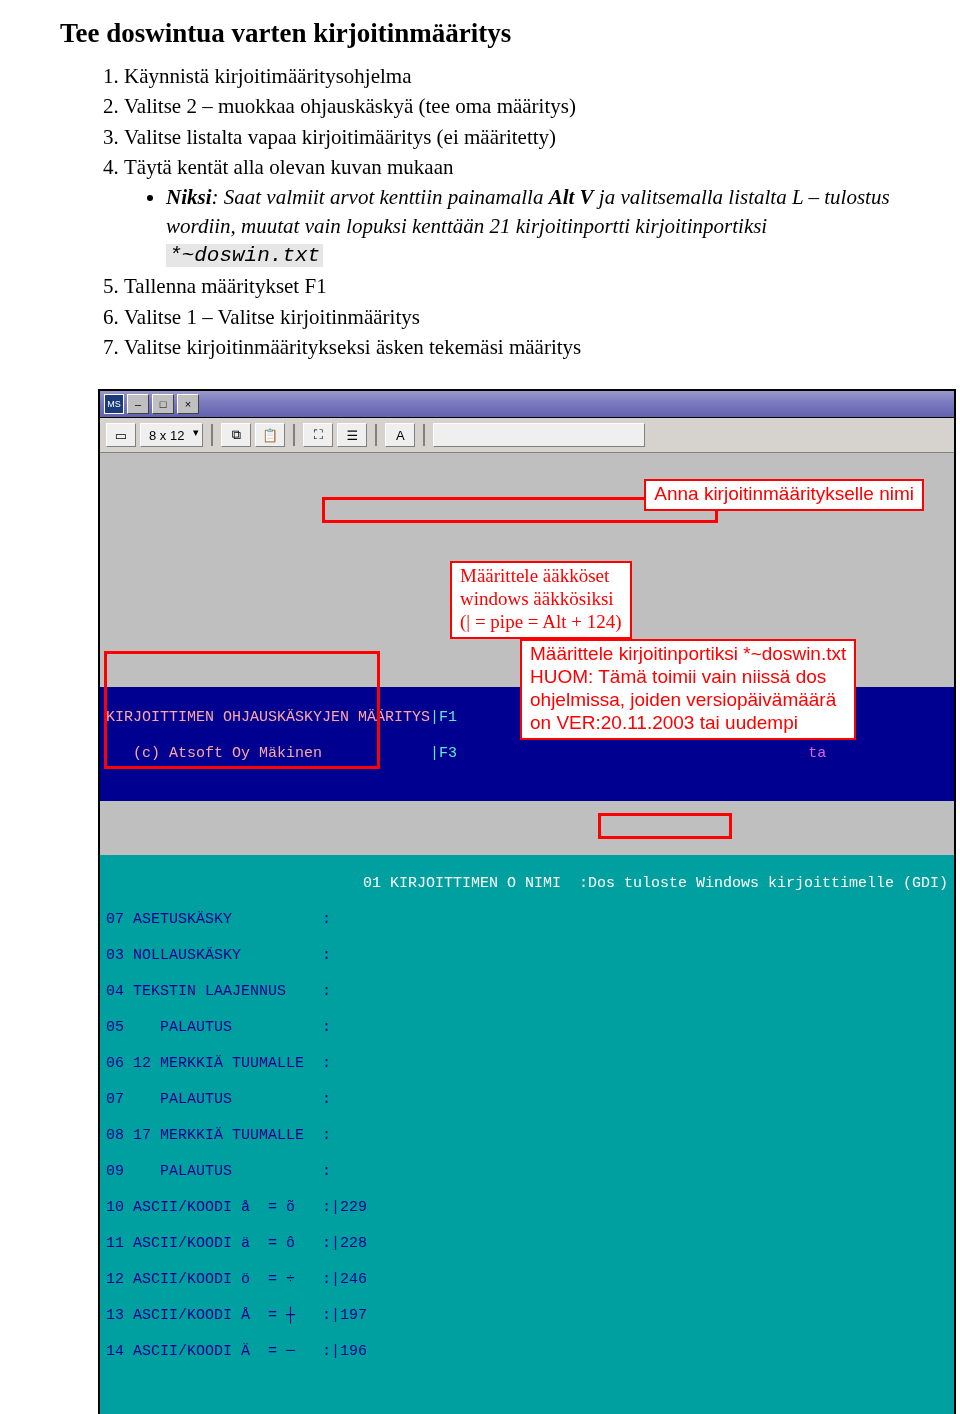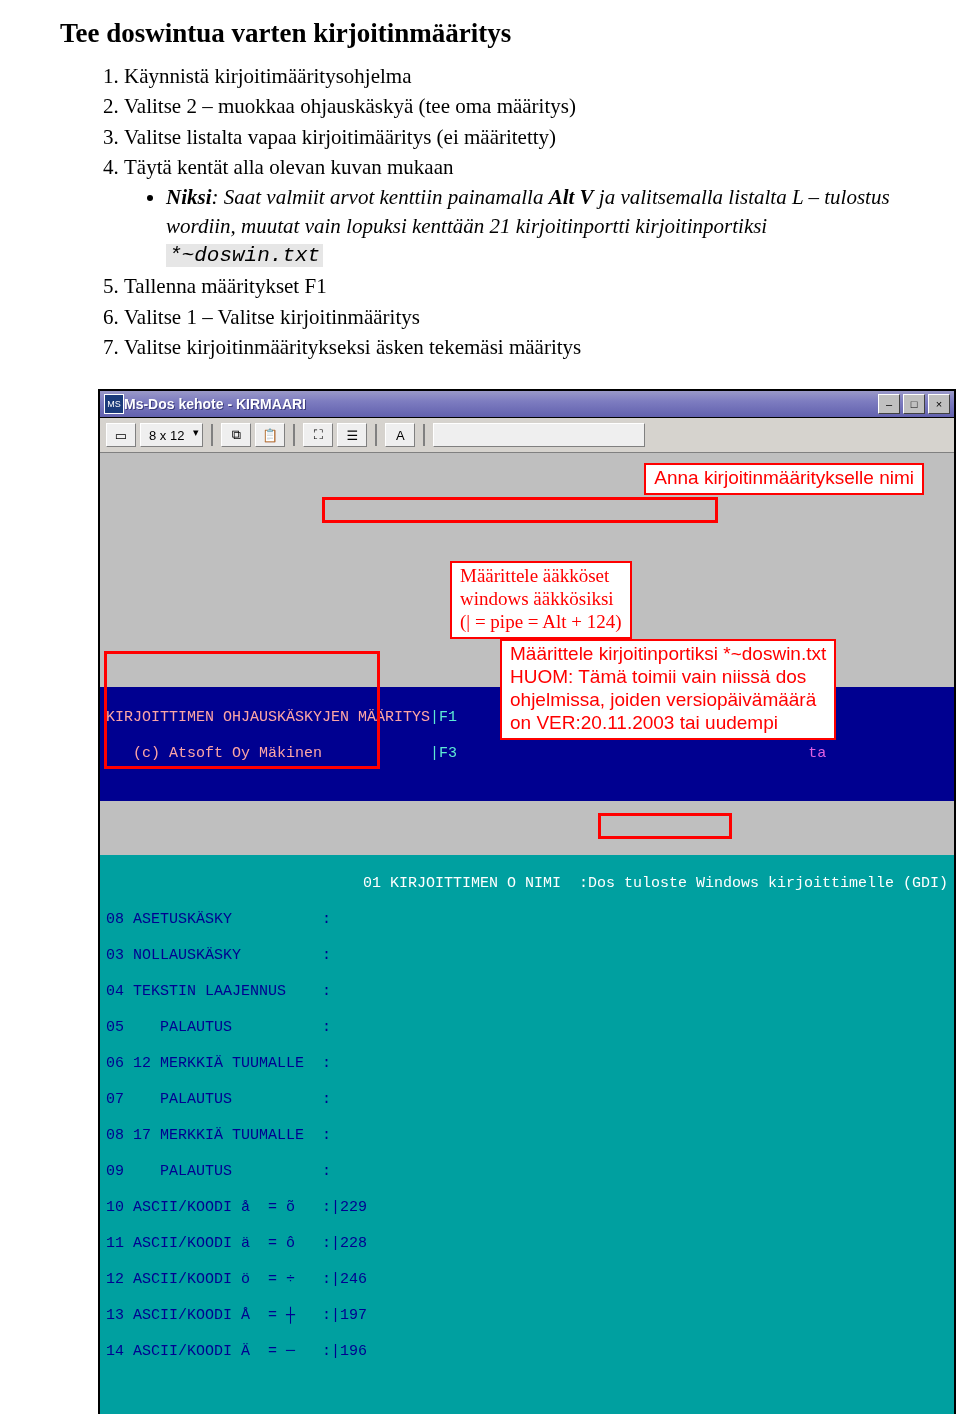--- a/index.html
+++ b/index.html
@@ -182,21 +182,20 @@
     </li>
     <li>Tallenna määritykset F1</li>
     <li>Valitse 1 – Valitse kirjoitinmääritys</li>
     <li>Valitse kirjoitinmääritykseksi äsken tekemäsi määritys</li>
   </ol>
 
   <div class="shot-wrap">
     <div class="win">
       <div class="titlebar">
         <div class="icon">MS</div>
-        <div class="title">Ms-Dos kehote - KIRMAARI</div>
         <div class="winbtn">–</div>
         <div class="winbtn">□</div>
         <div class="winbtn">×</div>
       </div>
 
       <div class="toolbar">
         <div class="tb-item">▭</div>
         <div class="tb-item tb-select">8 x 12</div>
         <div class="tb-sep"></div>
         <div class="tb-item">⧉</div>
@@ -206,42 +205,42 @@
         <div class="tb-item">☰</div>
         <div class="tb-sep"></div>
         <div class="tb-item">A</div>
         <div class="tb-sep"></div>
         <div class="tb-item tb-search"></div>
       </div>
 
       <div class="term">
 
         
-        <div class="callout" style="top:10px; right:30px;">Anna kirjoitinmääritykselle nimi</div>
+        <div class="callout" style="top:26px; right:30px;">Anna kirjoitinmääritykselle nimi</div>
         <div class="callout" style="top:108px; left:350px; white-space:pre-line;font-family:Liberation Serif, serif;">Määrittele ääkköset
 windows ääkkösiksi
 (| = pipe = Alt + 124)</div>
-        <div class="callout" style="top:186px; left:400px; white-space:pre-line;">Määrittele kirjoitinportiksi *~doswin.txt
+        <div class="callout" style="top:186px; left:420px; white-space:pre-line;">Määrittele kirjoitinportiksi *~doswin.txt
 HUOM: Tämä toimii vain niissä dos
 ohjelmissa, joiden versiopäivämäärä
 on VER:20.11.2003 tai uudempi</div>
 
         
         <div class="hilite" style="top:44px; left:222px; width:390px; height:20px;"></div>
         <div class="hilite" style="top:198px; left:4px; width:270px; height:112px;"></div>
         <div class="hilite" style="top:360px; left:498px; width:128px; height:20px;"></div>
 
         <div class="term-top">
 <span class="row"><span class="hi">KIRJOITTIMEN OHJAUSKÄSKYJEN MÄÄRITYS</span><span class="cy">|F1</span><span>                                        </span><span class="mag">SI</span></span>
 <span class="row"><span class="hi">   (c) Atsoft Oy Mäkinen</span><span class="cy">            |F3</span><span class="mag">                                       ta</span></span>
         </div>
 
         <div class="term-body">
 <span class="row wt">01 KIRJOITTIMEN O NIMI  :Dos tuloste Windows kirjoittimelle (GDI)</span>
-<span class="row">08 ASETUSKÄSKY          :</span>
+<span class="row">07 ASETUSKÄSKY          :</span>
 <span class="row">03 NOLLAUSKÄSKY         :</span>
 <span class="row">04 TEKSTIN LAAJENNUS    :</span>
 <span class="row">05    PALAUTUS          :</span>
 <span class="row">06 12 MERKKIÄ TUUMALLE  :</span>
 <span class="row">07    PALAUTUS          :</span>
 <span class="row">08 17 MERKKIÄ TUUMALLE  :</span>
 <span class="row">09    PALAUTUS          :</span>
 <span class="row">10 ASCII/KOODI å  = õ   :|229</span>
 <span class="row">11 ASCII/KOODI ä  = ô   :|228</span>
 <span class="row">12 ASCII/KOODI ö  = ÷   :|246</span>

